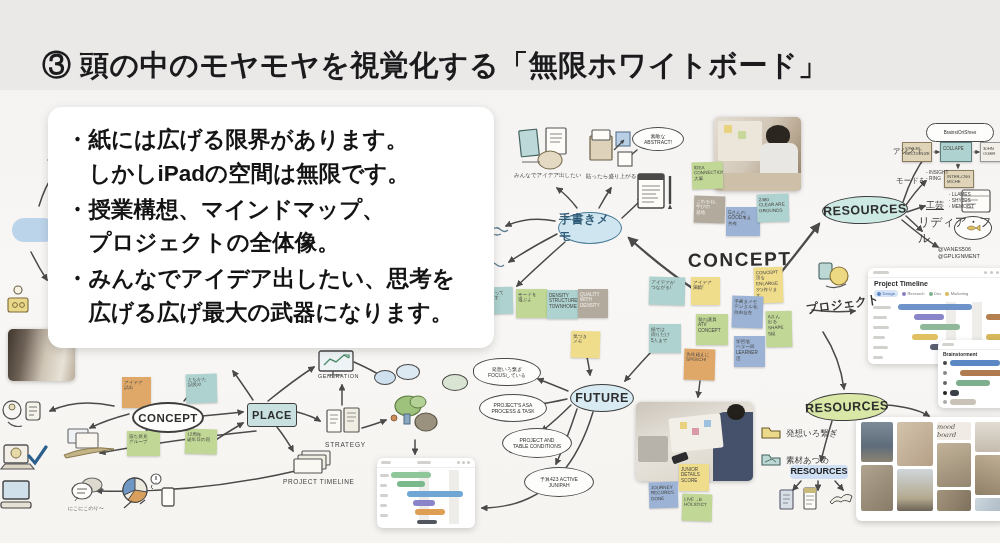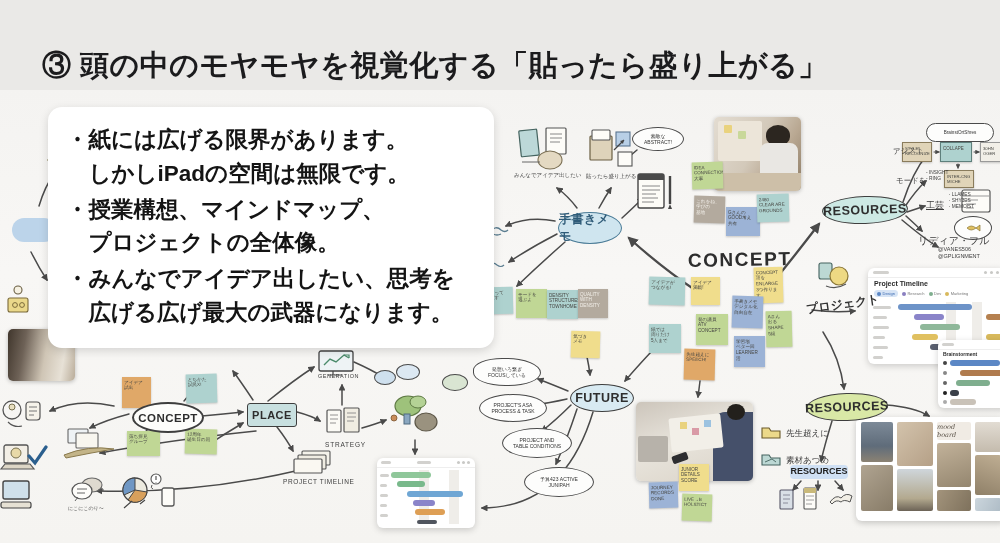--- a/index.html
+++ b/index.html
@@ -477,37 +477,37 @@
 OGER</div>
   <div class="sn stn" style="left:944px;top:170px;width:30px;height:18px;border:1px solid #8a7c5c;font-size:4.2px">INTER-CNG
 MICHE</div>
 
   <div class="hl" style="left:514px;top:172px;font-size:5.5px">みんなでアイデア出したい</div>
   <div class="hl" style="left:586px;top:173px;font-size:5.5px">貼ったら盛り上がる</div>
   <div class="hl" style="left:318px;top:373px;font-size:5.5px;letter-spacing:.5px">GENERATION</div>
   <div class="hl" style="left:325px;top:441px;font-size:6.5px;letter-spacing:.8px">STRATEGY</div>
   <div class="hl" style="left:283px;top:478px;font-size:6.5px;letter-spacing:.6px">PROJECT TIMELINE</div>
   <div class="hl" style="left:68px;top:505px;font-size:5px">にこにこのり〜</div>
-  <div class="hl" style="left:786px;top:428px;font-size:8.5px">先生超えに</div>
+  <div class="hl" style="left:786px;top:428px;font-size:8.5px">発想いろ繋ぎ</div>
   <div class="hl" style="left:786px;top:455px;font-size:8.5px">素材あつめ</div>
   <div class="hl" style="left:893px;top:146px;font-size:7.5px;transform:rotate(-4deg)">アシスト</div>
   <div class="hl" style="left:896px;top:176px;font-size:7.5px">モードを</div>
   <div class="hl" style="left:926px;top:170px;font-size:4.8px">- INSIGHT
 - RING</div>
   <div class="hl" style="left:926px;top:200px;font-size:9px;text-decoration:underline">工芸</div>
   <div class="hl" style="left:947px;top:192px;font-size:4.8px">・LLAMES
 ・SHY3ES
 ・MEMOIST</div>
-  <div class="hl" style="left:918px;top:234px;font-size:10px">リディア・フル</div>
+  <div class="hl" style="left:918px;top:215px;font-size:12px">リディア・フル</div>
   <div class="hl" style="left:938px;top:246px;font-size:5.5px">@VANES506
 @GPLIGNMENT</div>
 
   <div class="textbox">
     <p class="bl">・紙には広げる限界があります。
 　しかしiPadの空間は無限です。</p>
     <p class="bl">・授業構想、マインドマップ、
 　プロジェクトの全体像。</p>
     <p class="bl">・みんなでアイデア出したい、思考を
 　広げる広げ最大の武器になります。</p>
   </div>
 
-  <div class="title">③ 頭の中のモヤモヤを視覚化する「貼ったら盛り上がる」</div>
+  <div class="title">③ 頭の中のモヤモヤを視覚化する「無限ホワイトボード」</div>
 </div>
 
 </body></html>

